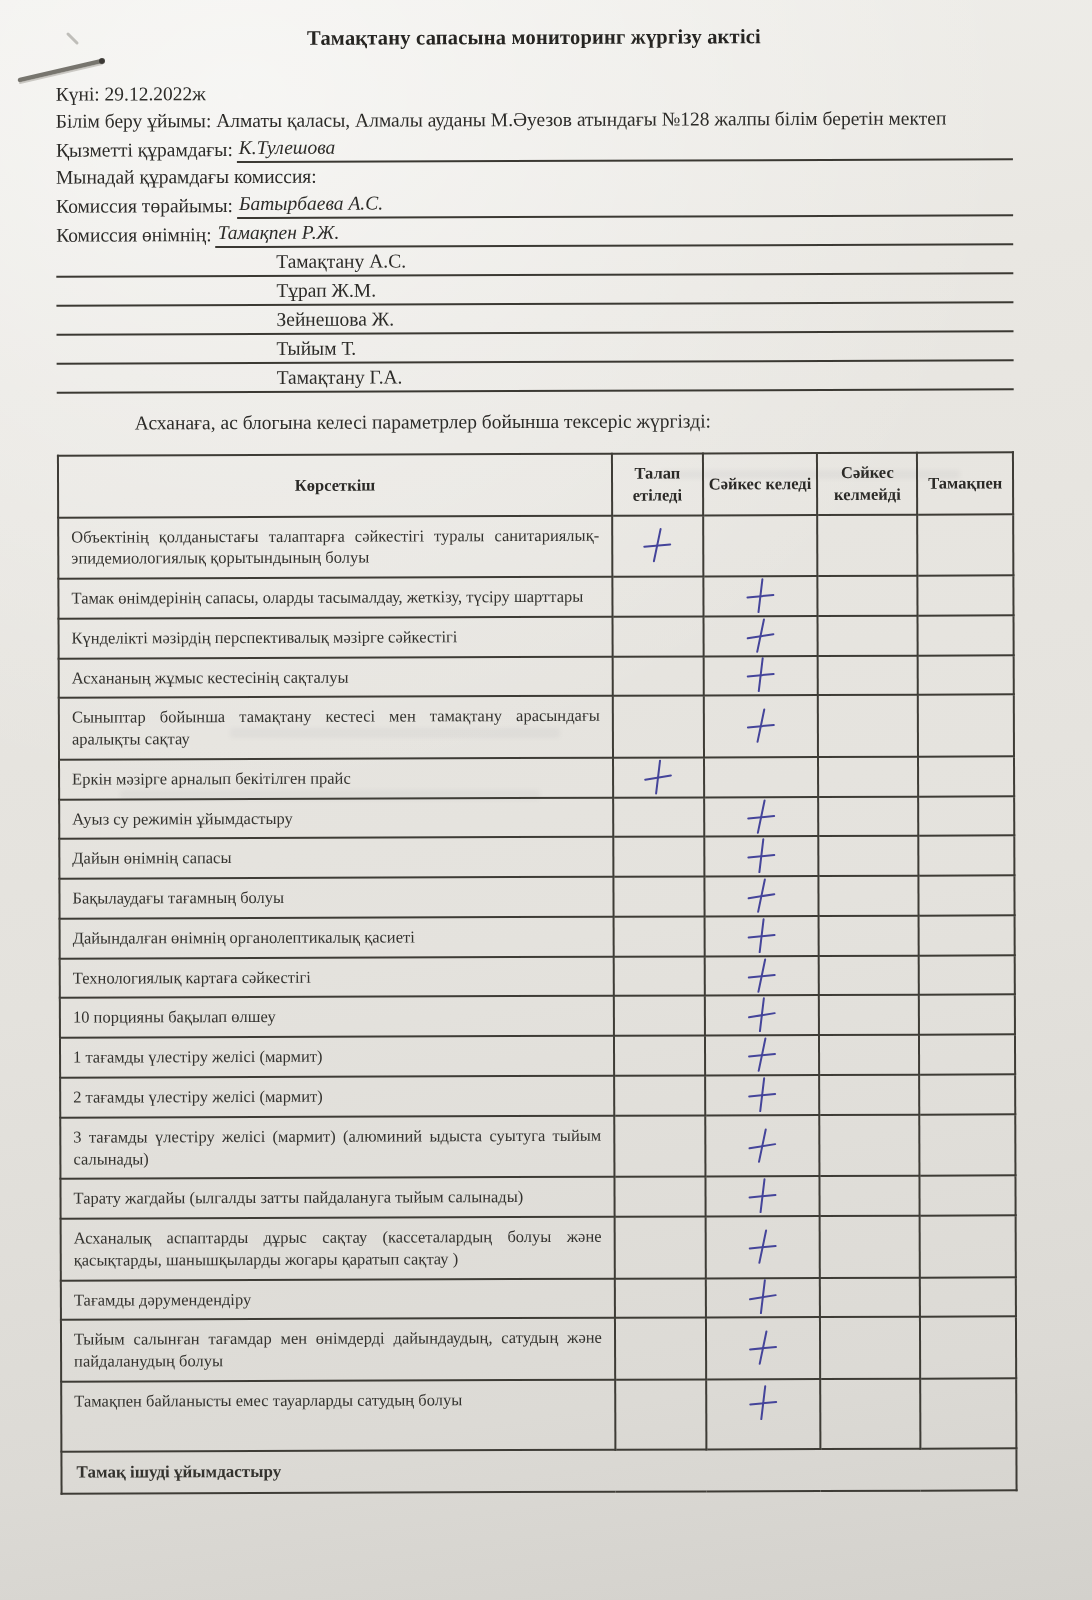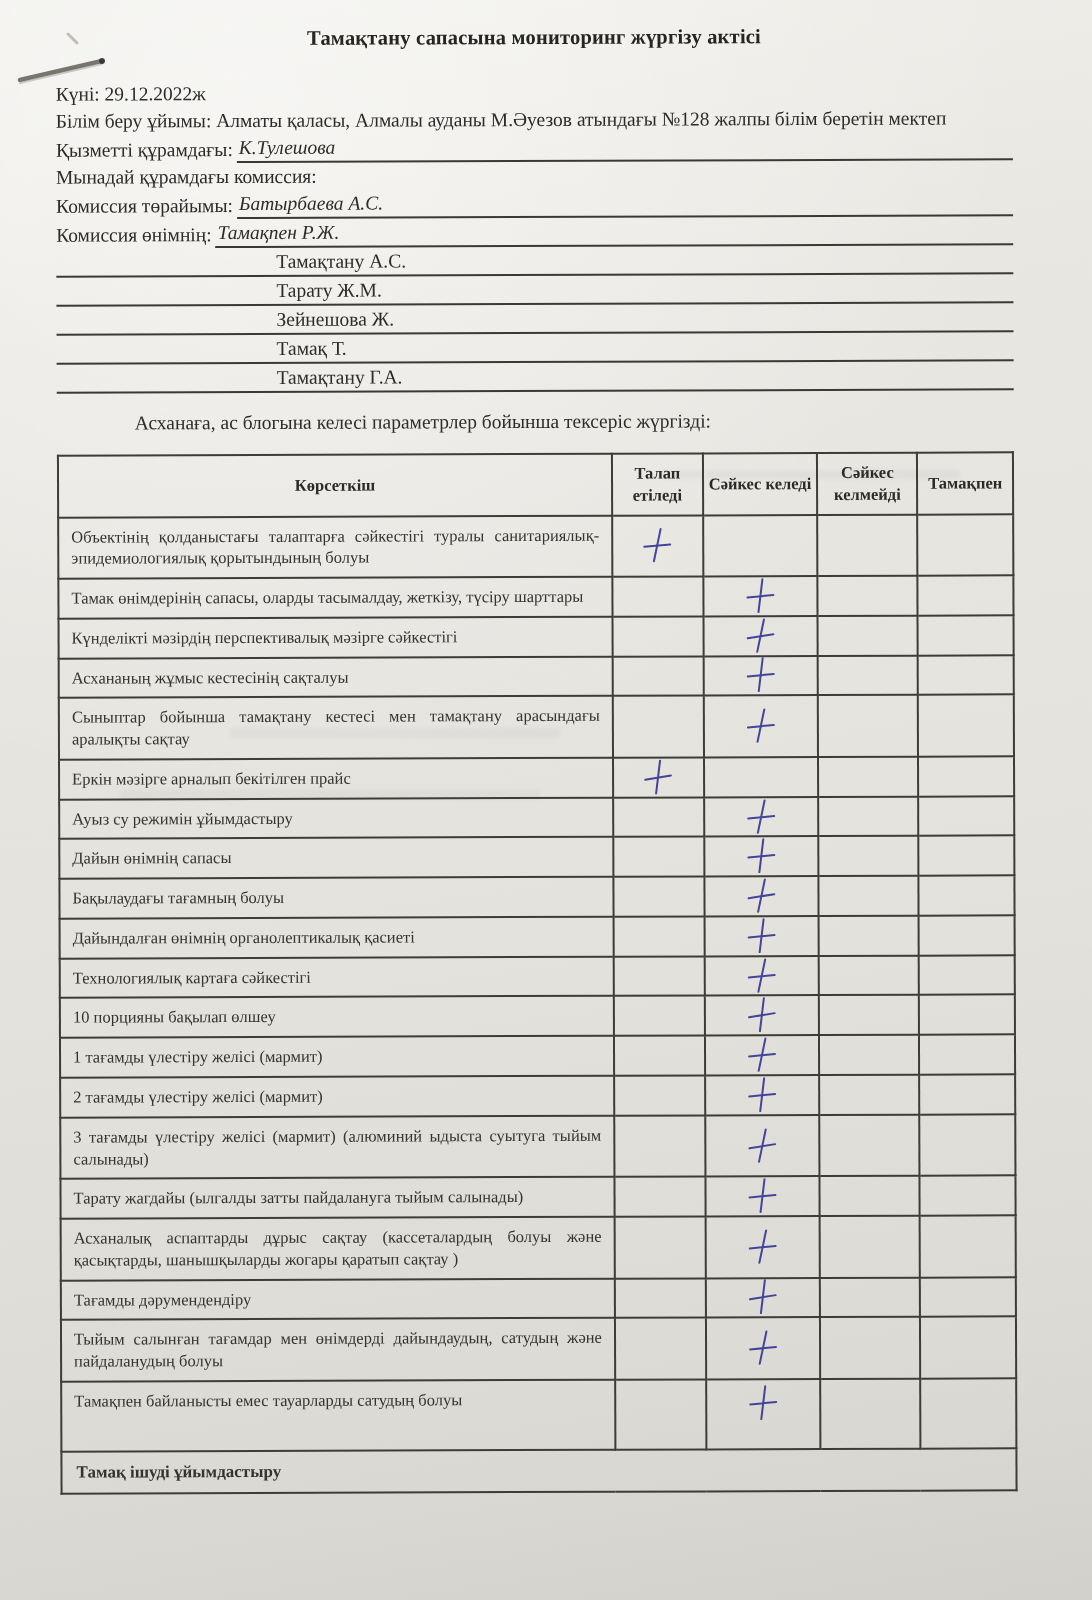--- a/index.html
+++ b/index.html
@@ -112,23 +112,23 @@
       <span class="lbl">Комиссия төрайымы:</span>
       <span class="ufill"><span class="name">Батырбаева А.С.</span></span>
     </div>
 
     <div class="line flexline">
       <span class="lbl">Комиссия өнімнің:</span>
       <span class="ufill"><span class="name">Тамақпен Р.Ж.</span></span>
     </div>
 
     <div class="line member-extra"><span>Тамақтану А.С.</span></div>
-    <div class="line member-extra"><span>Тарату Ж.М.</span></div>
+    <div class="line member-extra"><span>Тұрап Ж.М.</span></div>
     <div class="line member-extra"><span>Зейнешова Ж.</span></div>
-    <div class="line member-extra"><span>Тамақ Т.</span></div>
+    <div class="line member-extra"><span>Тыйым Т.</span></div>
     <div class="line member-extra"><span>Тамақтану Г.А.</span></div>
 
     <div class="intro">Асханаға, ас блогына келесі параметрлер бойынша тексеріс жүргізді:</div>
 
     <table class="checklist">
       <colgroup>
         <col class="col-label">
           <col class="col-c1">
           <col class="col-c2">
           <col class="col-c3">

